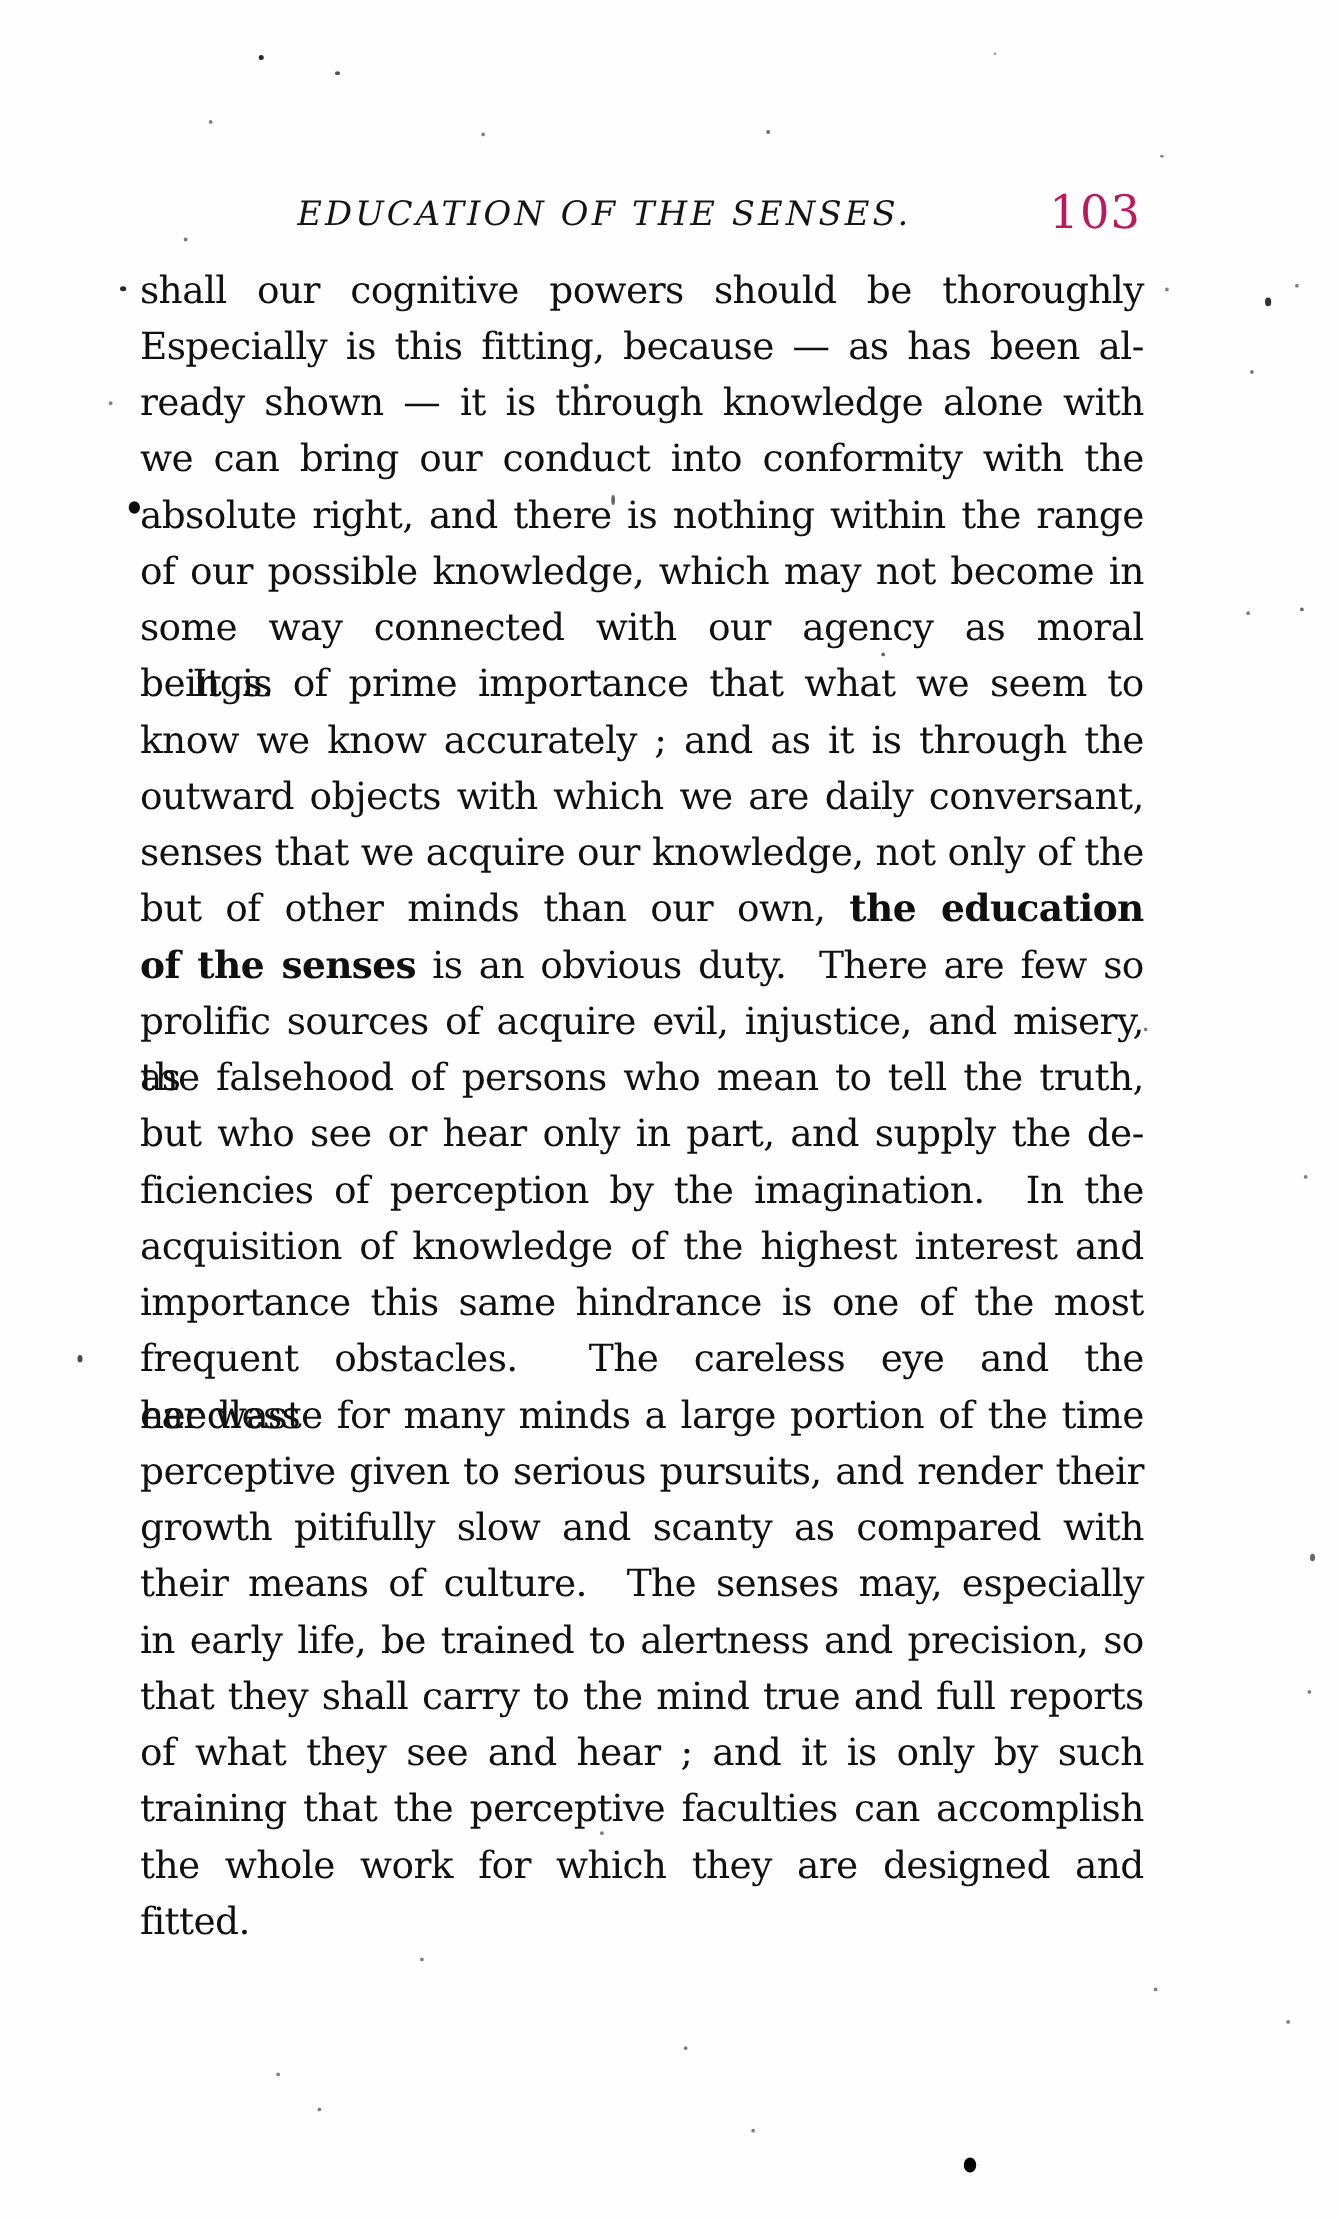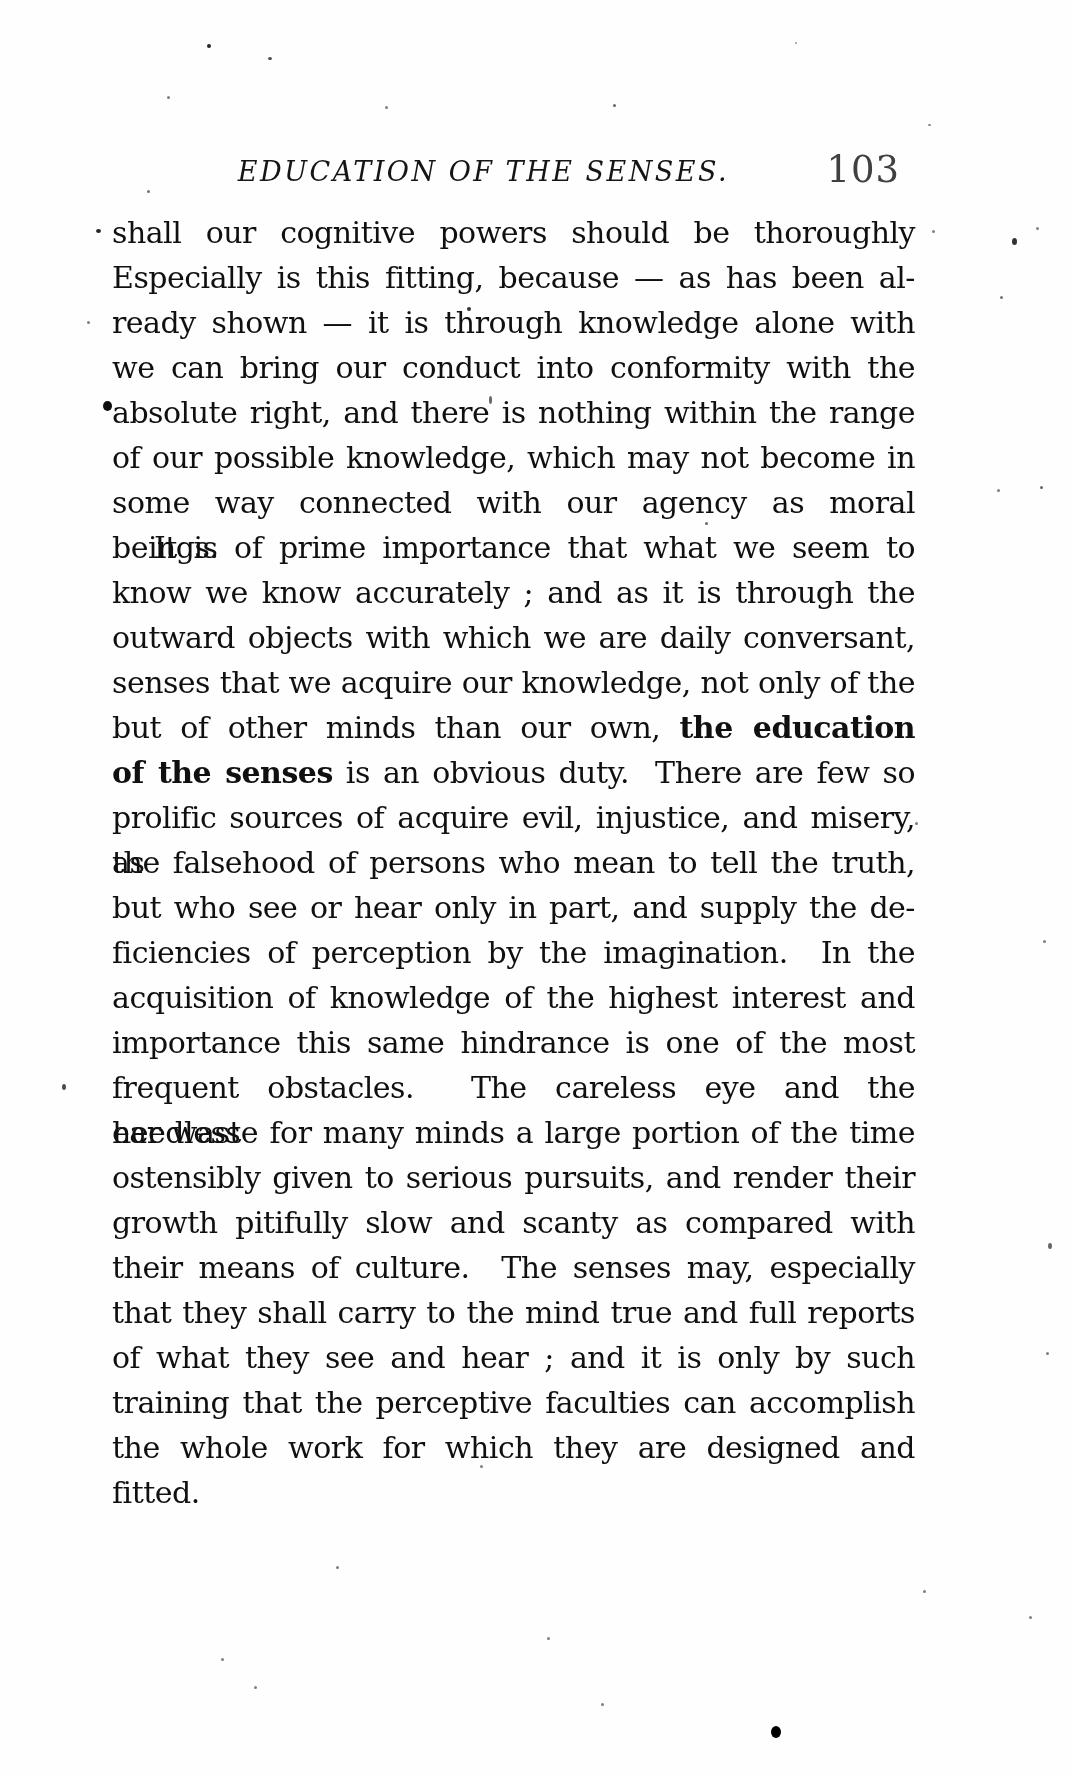--- a/index.html
+++ b/index.html
@@ -9,21 +9,21 @@
     font-family:"DejaVu Serif","Liberation Serif",serif;
   }
   .page{position:absolute;inset:0;background:#fefefe;color:#121212;text-decoration:underline;}
   .running-head{position:absolute;top:150px;left:112px;width:803px;height:46px;}
   .head-title{
     position:absolute;left:0;right:60px;top:6px;text-align:center;
     font-style:italic;font-size:27px;letter-spacing:2.5px;color:#151515;
     white-space:nowrap;
   }
   .head-number{
-    position:absolute;right:15px;top:-2px;font-size:37px;letter-spacing:1px;color:#404040;
+    position:absolute;right:2px;top:-2px;font-size:37px;letter-spacing:1px;color:#be185d;
   }
   .text-block{
     position:absolute;left:112px;top:210px;width:803px;
     font-size:30px;line-height:45px;letter-spacing:-0.5px;color:#101010;
   }
   .line{
     text-align:justify;text-align-last:justify;
     height:45px;overflow:visible;white-space:normal;
   }
   .line.indent{padding-left:42px;}
@@ -55,23 +55,24 @@
       <div class="line"><span>but of other minds than our own, </span><span class="bold">the education</span></div>
       <div class="line"><span class="bold">of the senses</span><span> is an obvious duty.&nbsp; There are few so</span></div>
       <div class="line"><span>prolific sources of acquire evil, injustice, and misery, as</span></div>
       <div class="line"><span>the falsehood of persons who mean to tell the truth,</span></div>
       <div class="line"><span>but who see or hear only in part, and supply the de-</span></div>
       <div class="line"><span>ficiencies of perception by the imagination.&nbsp; In the</span></div>
       <div class="line"><span>acquisition of knowledge of the highest interest and</span></div>
       <div class="line"><span>importance this same hindrance is one of the most</span></div>
       <div class="line"><span>frequent obstacles.&nbsp; The careless eye and the heedless</span></div>
       <div class="line"><span>ear waste for many minds a large portion of the time</span></div>
-      <div class="line"><span>ostensibly given to serious pursuits, and render their</span></div>
+      <div class="line"><span>perceptive given to serious pursuits, and render their</span></div>
       <div class="line"><span>growth pitifully slow and scanty as compared with</span></div>
       <div class="line"><span>their means of culture.&nbsp; The senses may, especially</span></div>
+      <div class="line"><span>in early life, be trained to alertness and precision, so</span></div>
       <div class="line"><span>that they shall carry to the mind true and full reports</span></div>
       <div class="line"><span>of what they see and hear&nbsp;; and it is only by such</span></div>
       <div class="line"><span>training that the perceptive faculties can accomplish</span></div>
       <div class="line"><span>the whole work for which they are designed and fitted.</span></div>
     </div>
 
   <div id="speck-layer">
       <div class="speck" style="left: 207px; top: 44px; width: 4px; height: 4px; opacity: 0.85;"></div>
       <div class="speck" style="left: 268px; top: 57px; width: 4px; height: 3px; opacity: 0.7;"></div>
       <div class="speck" style="left: 167px; top: 96px; width: 3px; height: 3px; opacity: 0.5;"></div>

